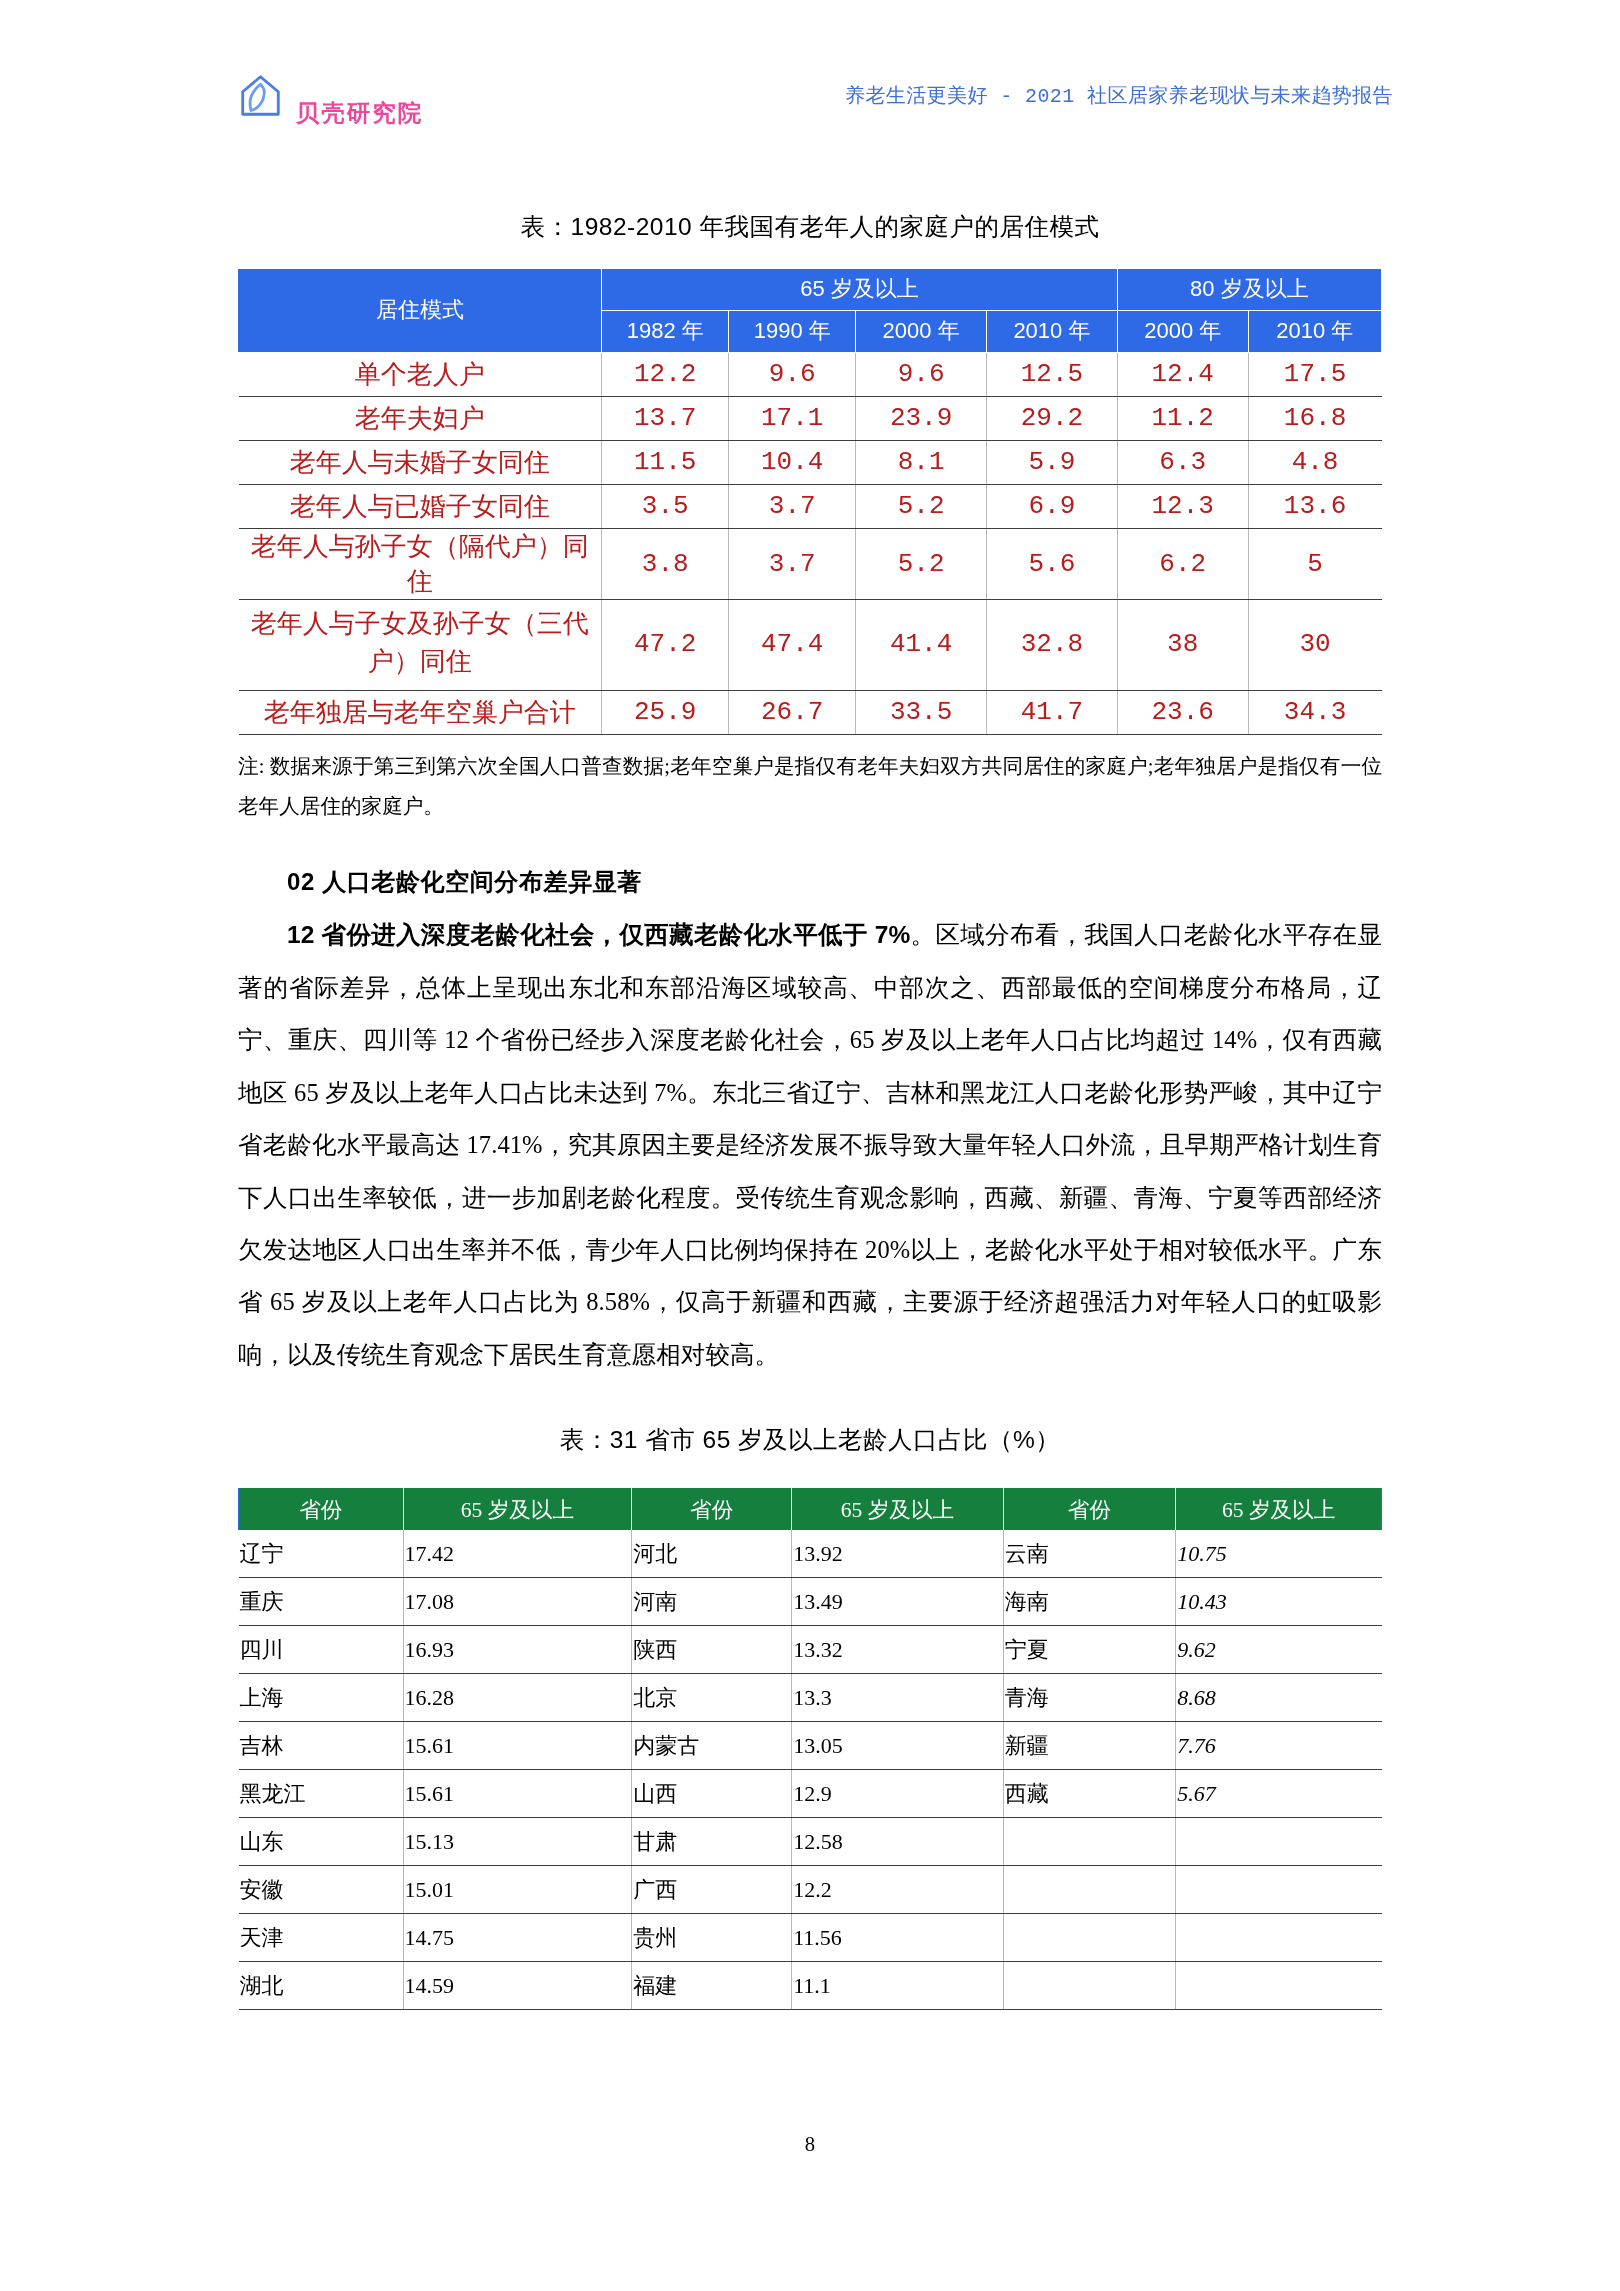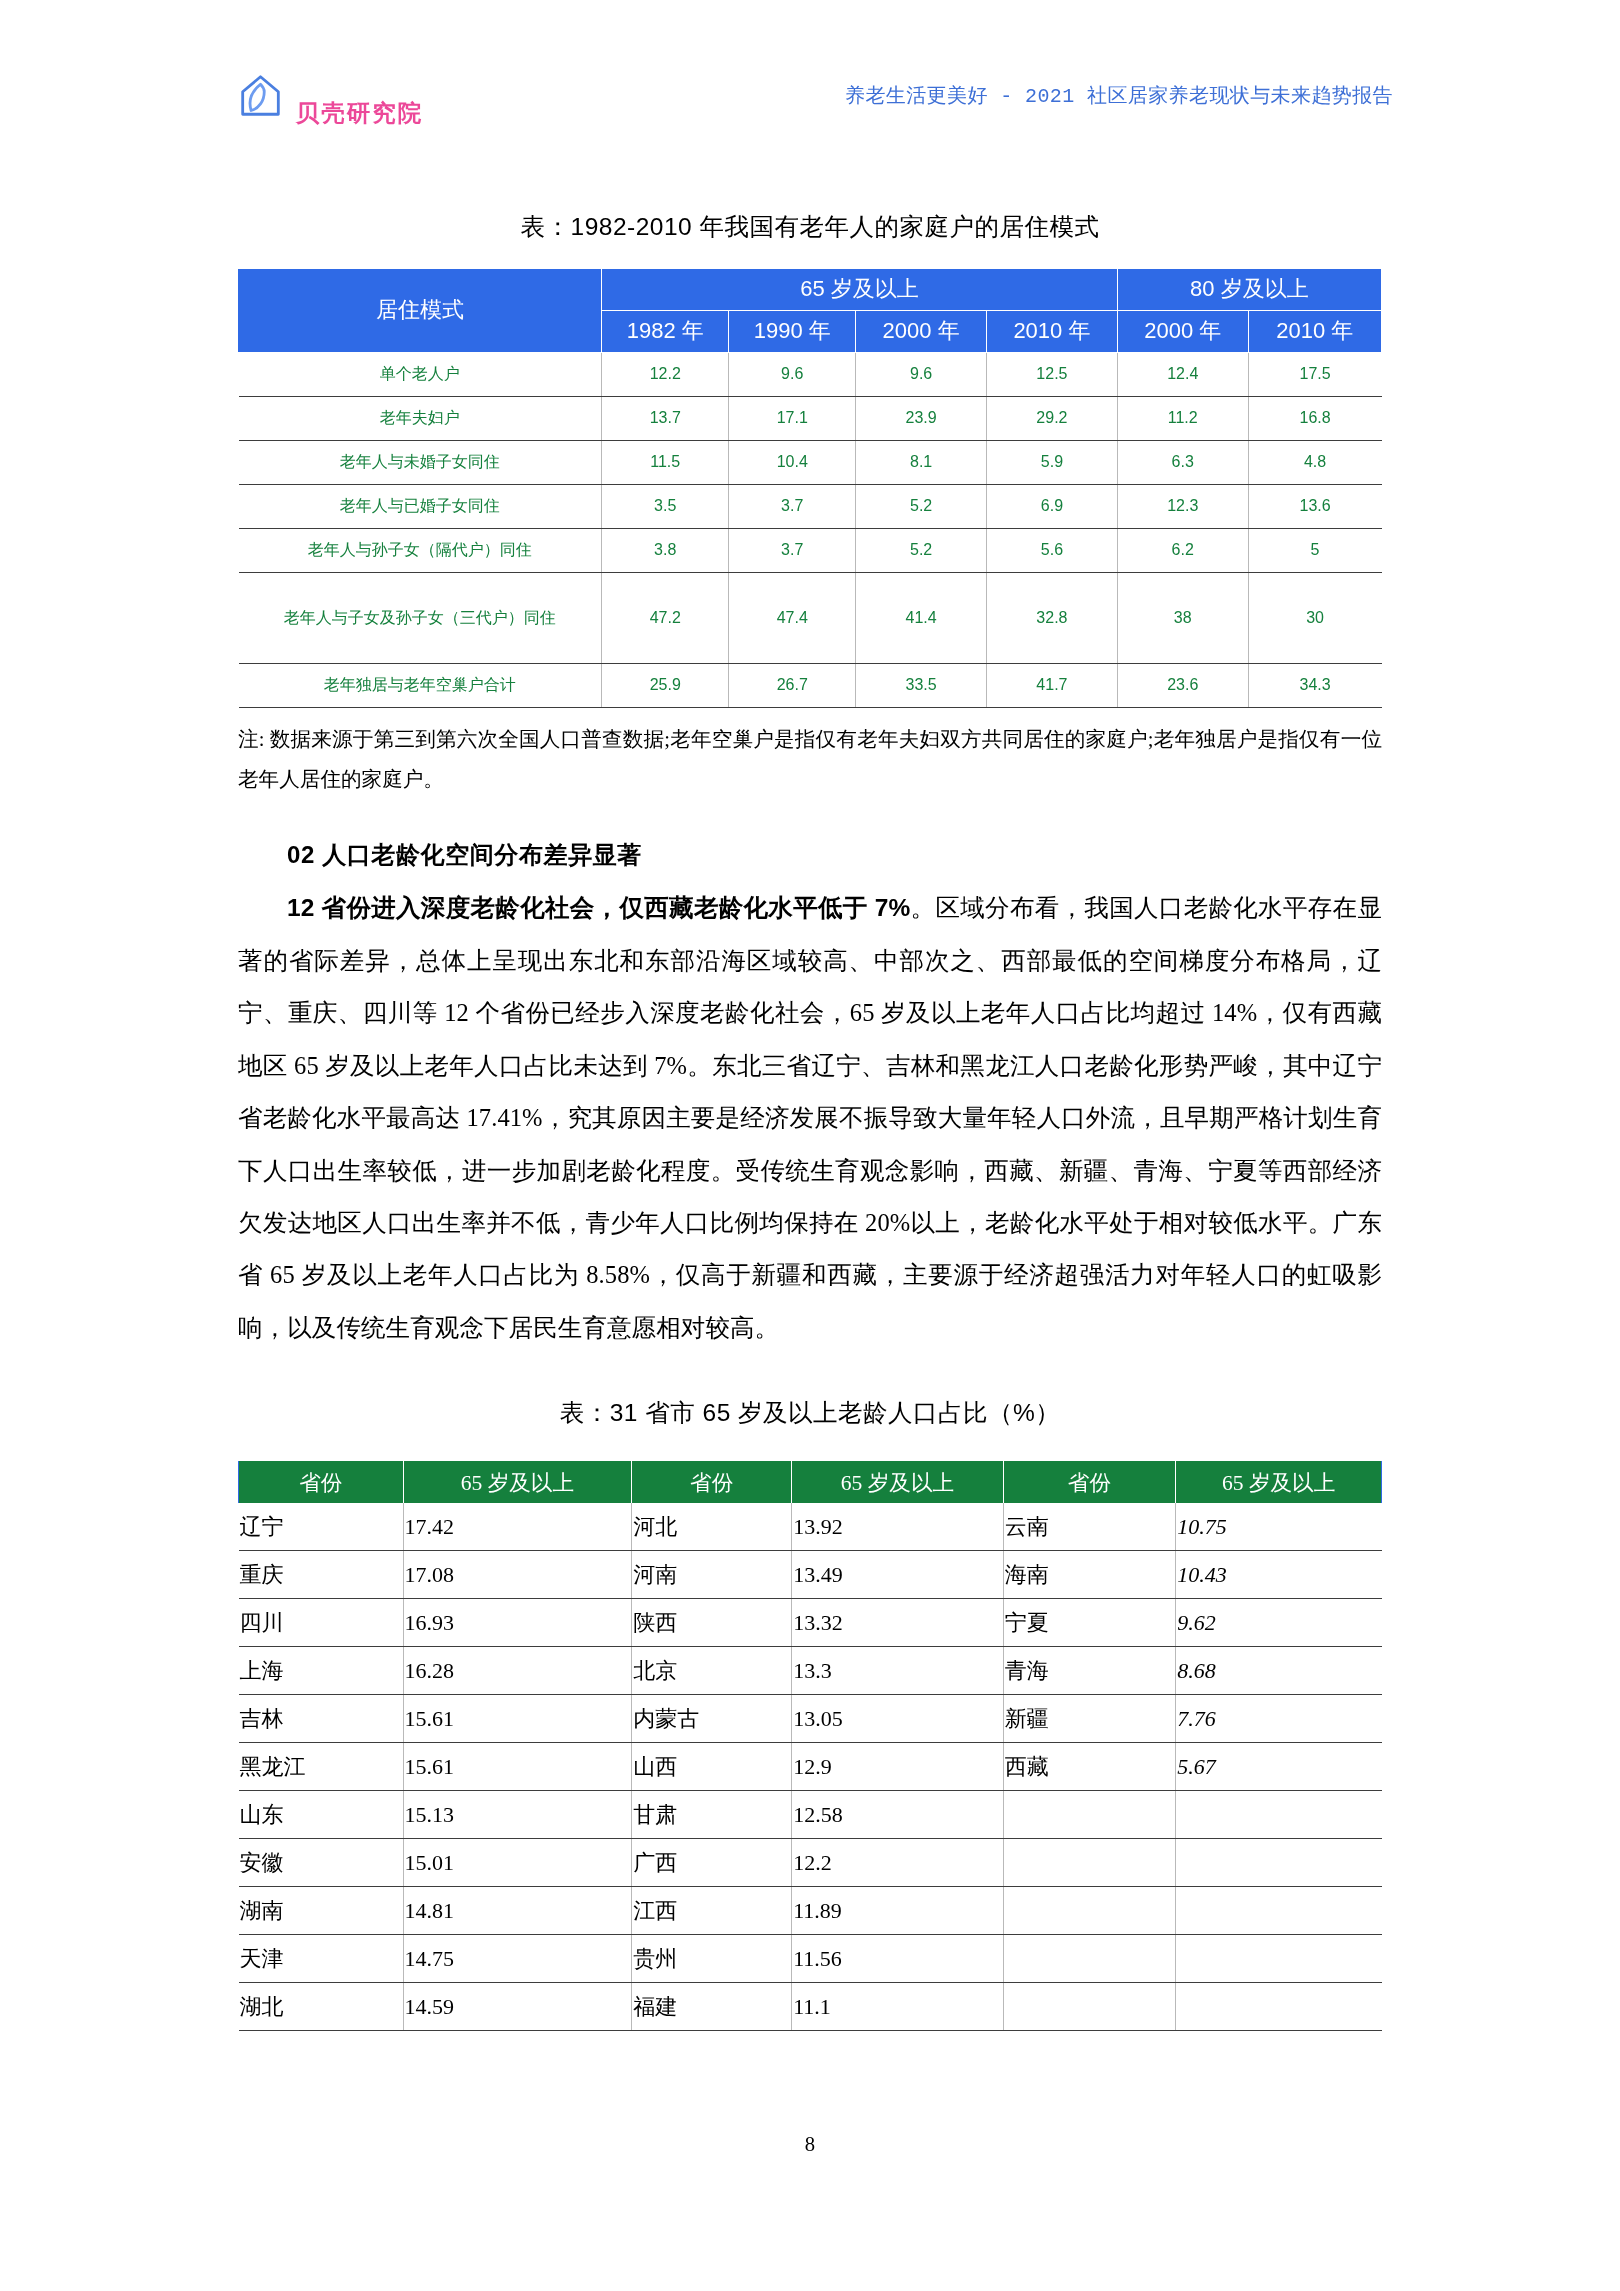--- a/index.html
+++ b/index.html
@@ -74,23 +74,23 @@
 
   table.doc-table {
     border-collapse: collapse;
     width: 100%;
     table-layout: fixed;
   }
   table.doc-table th,
   table.doc-table td {
     text-align: center;
     vertical-align: middle;
-    font-family: Liberation Sans, sans-serif;
-    font-size: 16px;
-    color: #15803d;
+    font-family: Liberation Mono, monospace;
+    font-size: 26px;
+    color: #b91c1c;
     padding: 0;
   }
   
   #table-living-arrangements th {
     background: #2f6ae6;
     color: #ffffff;
     font-weight: normal;
     font-size: 22px;
     border: 1px solid #ffffff;
     height: 41px;
@@ -383,28 +383,20 @@
         </tr>
         <tr>
           <td class="edgeL">安徽</td>
           <td>15.01</td>
           <td>广西</td>
           <td>12.2</td>
           <td></td>
           <td class="edgeR"></td>
         </tr>
         <tr>
-          <td class="edgeL">湖南</td>
-          <td>14.81</td>
-          <td>江西</td>
-          <td>11.89</td>
-          <td></td>
-          <td class="edgeR"></td>
-        </tr>
-        <tr>
           <td class="edgeL">天津</td>
           <td>14.75</td>
           <td>贵州</td>
           <td>11.56</td>
           <td></td>
           <td class="edgeR"></td>
         </tr>
         <tr>
           <td class="edgeL">湖北</td>
           <td>14.59</td>

